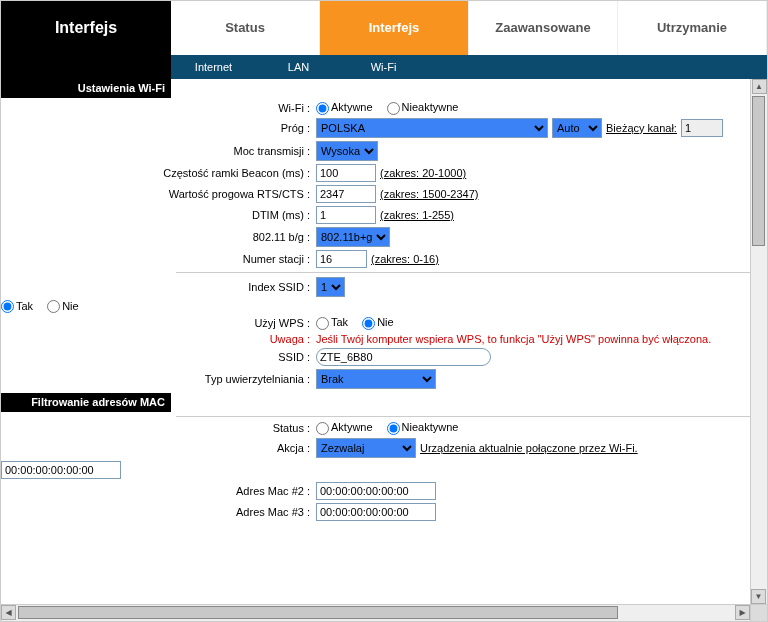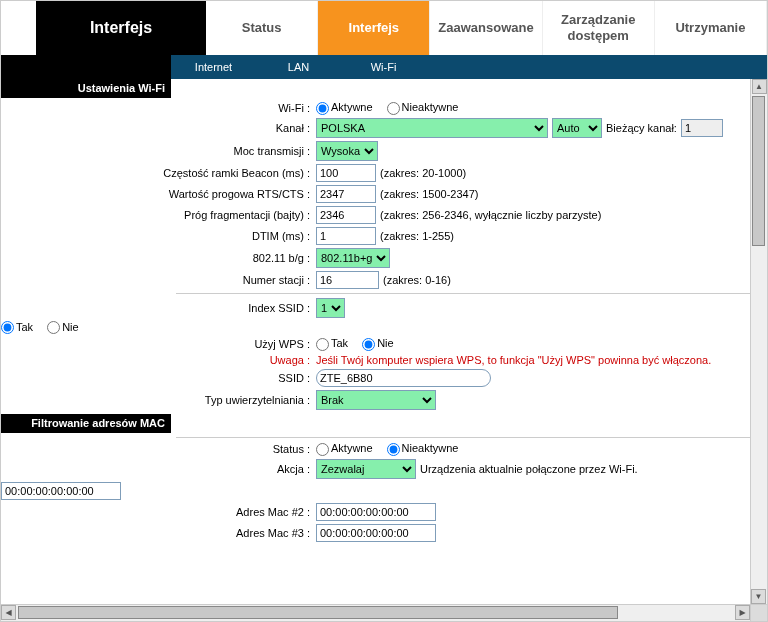--- a/index.html
+++ b/index.html
@@ -15,21 +15,20 @@
     overflow: hidden;
     position: relative;
     display: flex;
     flex-direction: column;
     border: 1px solid #ccc;
   }
   
   .top-row {
     display: flex;
     height: 54px;
-    padding-left: 35px;
   }
   .logo-cell {
     width: 170px;
     background: #000;
     color: #fff;
     font-weight: bold;
     font-size: 16px;
     display: flex;
     align-items: center;
     justify-content: center;
@@ -183,25 +182,26 @@
     height: 18px;
     padding: 1px 3px;
     font-size: 11px;
     font-family: inherit;
   }
   select {
     border: 1px solid #7f9db9;
     height: 20px;
     font-size: 11px;
     font-family: inherit;
-    background: #86efac;
+    background: #3b82f6;
   }
   .hint {
     color: #000;
     font-size: 11px;
+    text-decoration: underline;
   }
   .warn {
     color: #c00;
   }
   input[type=radio] { margin: 0 2px 0 0; vertical-align: middle; }
   label.r { margin-right: 10px; }
   hr.sep {
     border: none;
     border-top: 1px solid #ccc;
     margin: 4px 0 4px 175px;
@@ -211,21 +211,20 @@
 <body>
 
 <div class="page">
 
   <div class="top-row">
     <div class="logo-cell">Interfejs</div>
     <div class="tabs">
       <div class="tab">Status</div>
       <div class="tab active">Interfejs</div>
       <div class="tab">Zaawansowane</div>
-      <div class="tab">Zarządzanie dostępem</div>
       <div class="tab">Utrzymanie</div>
     </div>
   </div>
 
   <div class="sub-row">
     <div class="sub-spacer"></div>
     <div class="subtabs">
       <div class="subtab">Internet</div>
       <div class="subtab">LAN</div>
       <div class="subtab">Wi-Fi</div>
@@ -239,21 +238,21 @@
 
       <div class="row">
         <div class="lbl">Wi-Fi :</div>
         <div class="val">
           <label class="r"><input type="radio" checked="" style=""><span>Aktywne</span></label>
           <label class="r"><input type="radio" style=""><span>Nieaktywne</span></label>
         </div>
       </div>
 
       <div class="row">
-        <div class="lbl">Kanał :</div>
+        <div class="lbl">Próg :</div>
         <div class="val">
           <select style="width:232px"><option>POLSKA</option></select>
           <select style="width:50px"><option>Auto</option></select>
           <span class="hint">Bieżący kanał:</span>
           <input type="text" style="width: 42px; background: rgb(238, 238, 238);" readonly="" value="1">
         </div>
       </div>
 
       <div class="row">
         <div class="lbl">Moc transmisji :</div>
@@ -271,47 +270,40 @@
       </div>
 
       <div class="row">
         <div class="lbl">Wartość progowa RTS/CTS :</div>
         <div class="val">
           <input type="text" style="width: 60px;" value="2347">
           <span class="hint">(zakres: 1500-2347)</span>
         </div>
       </div>
 
-      <div class="row">
-        <div class="lbl">Próg fragmentacji (bajty) :</div>
-        <div class="val">
-          <input type="text" style="width: 60px;" value="2346">
-          <span class="hint">(zakres: 256-2346, wyłącznie liczby parzyste)</span>
-        </div>
-      </div>
 
       <div class="row">
         <div class="lbl">DTIM (ms) :</div>
         <div class="val">
           <input type="text" style="width: 60px;" value="1">
           <span class="hint">(zakres: 1-255)</span>
         </div>
       </div>
 
       <div class="row">
         <div class="lbl">802.11 b/g :</div>
         <div class="val">
           <select><option>802.11b+g</option></select>
         </div>
       </div>
 
       <div class="row">
         <div class="lbl">Numer stacji :</div>
         <div class="val">
-          <input type="text" style="width: 63px;" value="16">
+          <input type="text" style="width: 51px;" value="16">
           <span class="hint">(zakres: 0-16)</span>
         </div>
       </div>
 
       <hr class="sep">
 
       <div class="row">
         <div class="lbl">Index SSID :</div>
         <div class="val">
           <select><option>1</option></select>

